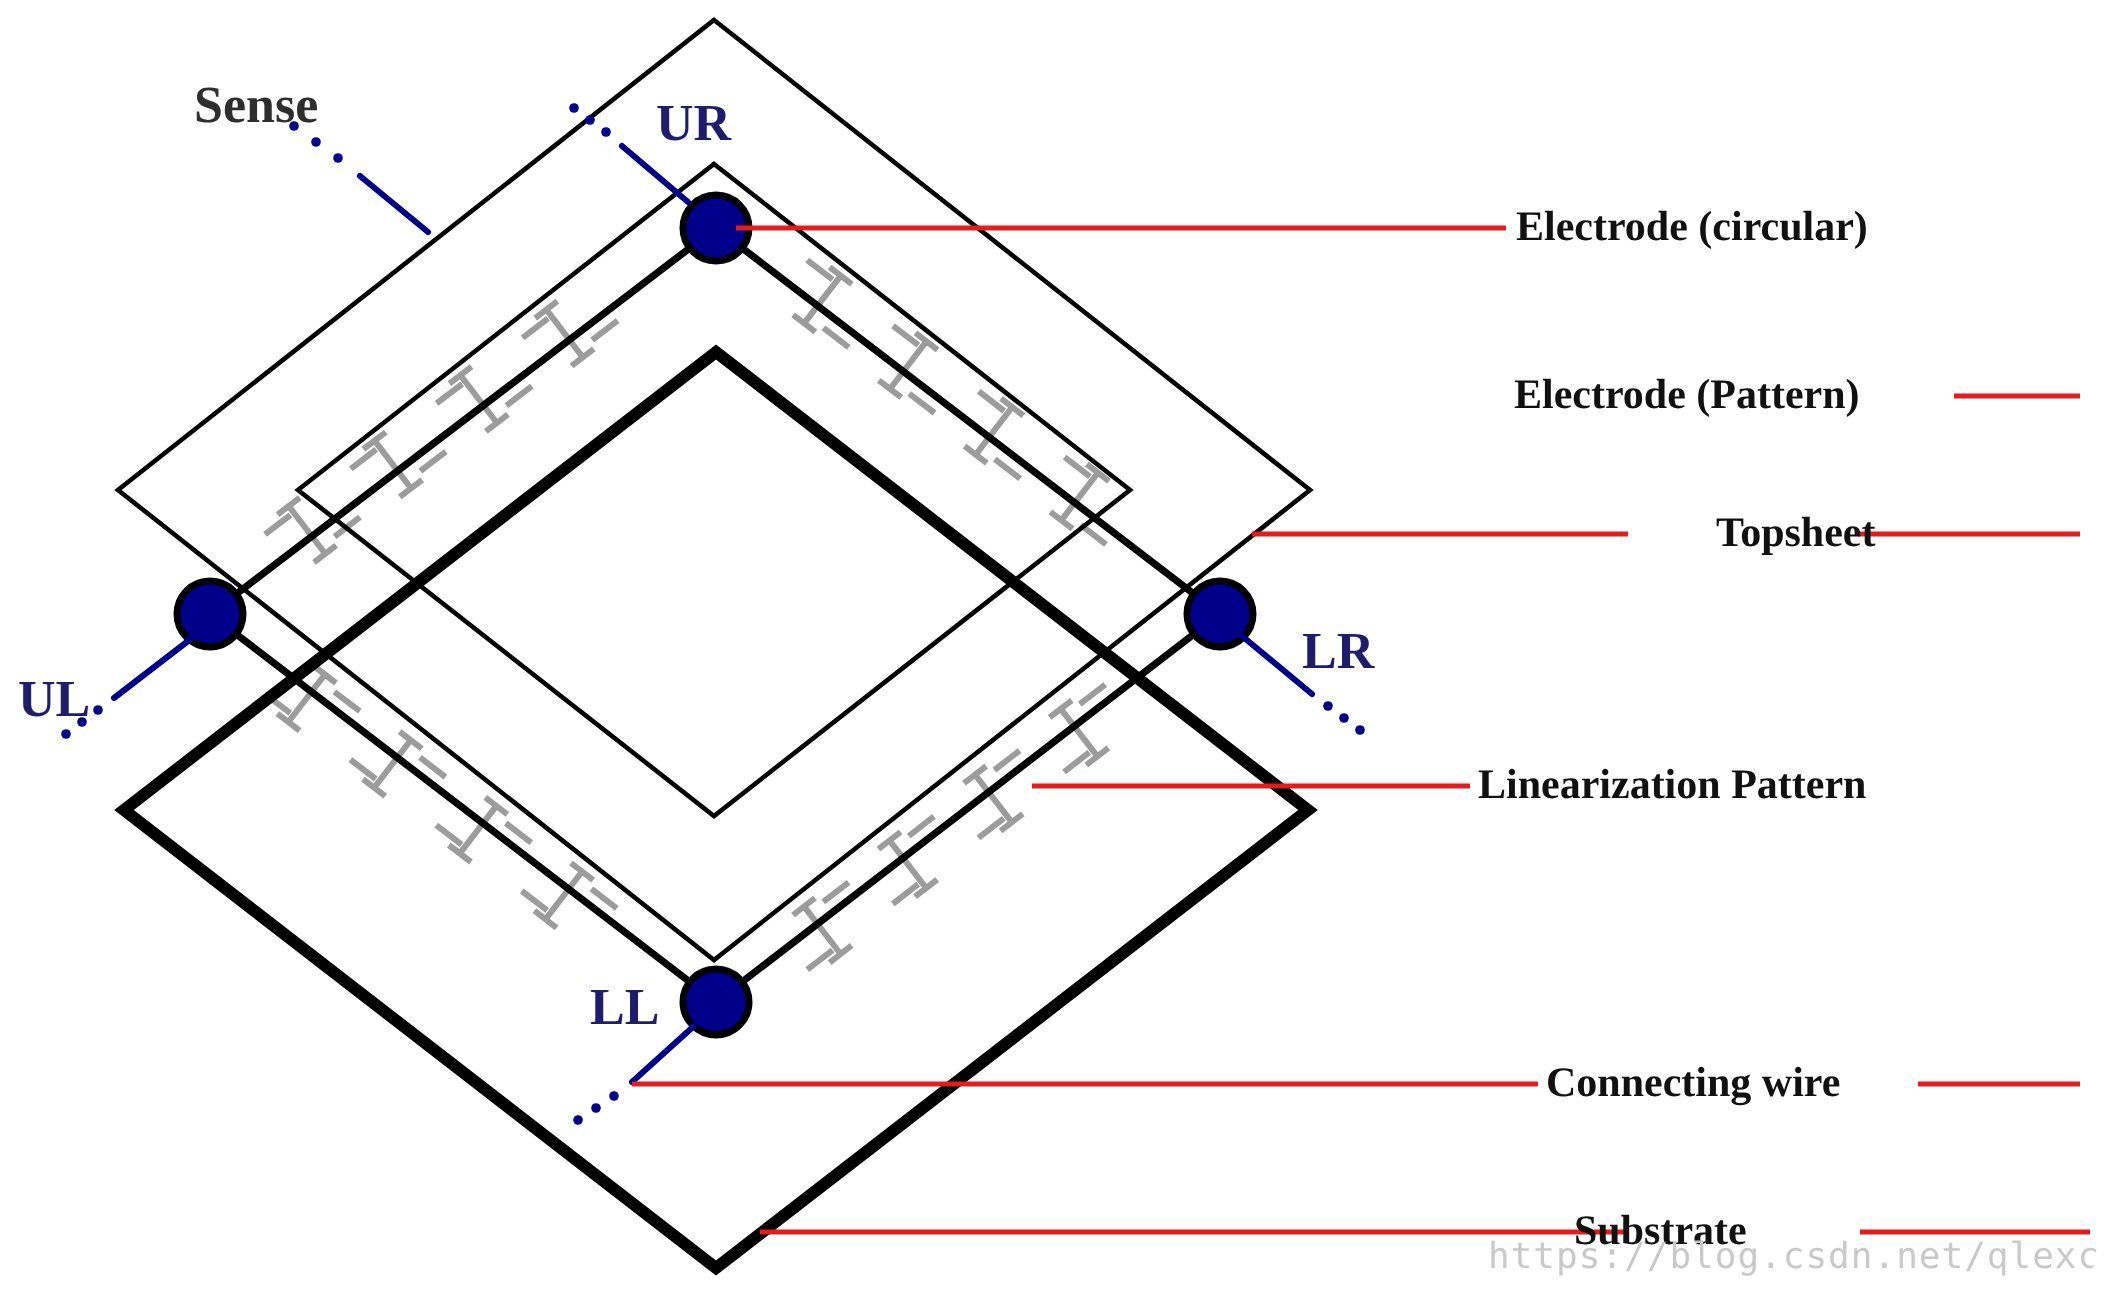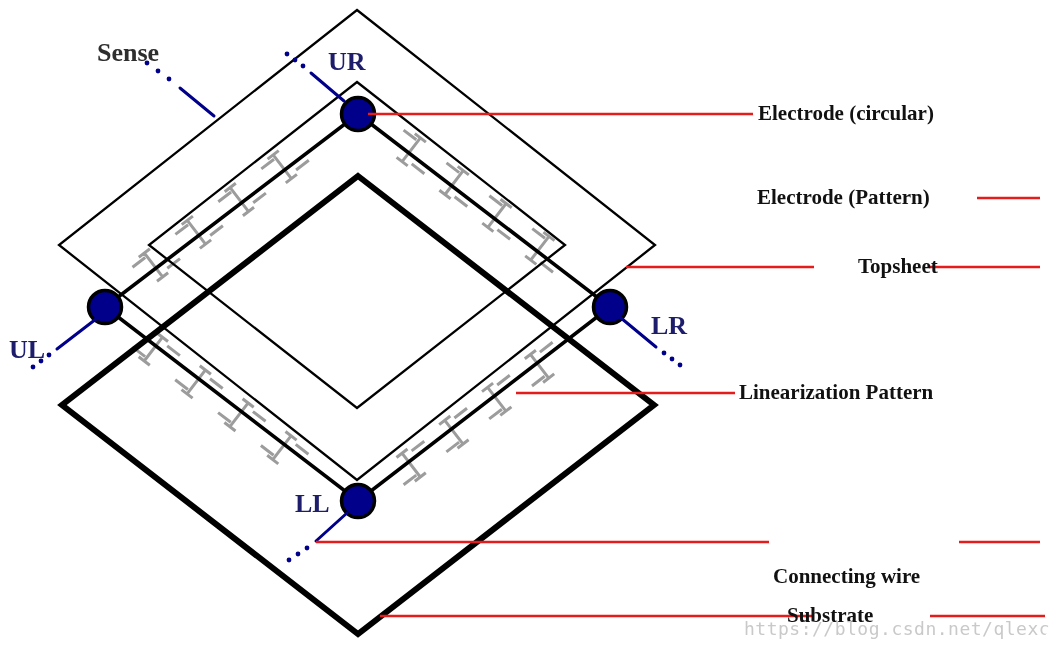--- a/index.html
+++ b/index.html
@@ -19,21 +19,21 @@
   .wire-dot{fill:var(--wire);}
   .callout{stroke:var(--callout);stroke-width:2.6;}
   .ladder{stroke:var(--pattern);stroke-width:3;fill:none;stroke-linecap:butt;}
   .lbl{position:absolute;font-weight:bold;color:var(--labeltext);font-size:21px;line-height:25px;white-space:nowrap;}
   .corner{position:absolute;font-weight:bold;font-size:26px;line-height:28px;color:var(--cornertext);white-space:nowrap;}
   #sense-label{color:var(--sensetext);}
   #lbl-circ{left:758px;top:101px;}
   #lbl-busbar{left:757px;top:185px;}
   #lbl-topsheet{left:818px;top:254px;margin-left:40px;}
   #lbl-linear{left:739px;top:380px;text-align:center;}
-  #lbl-conn{left:773px;top:529px;margin-top:35px;}
+  #lbl-conn{left:773px;top:529px;}
   #lbl-substrate{left:787px;top:603px;}
   #sense-label{left:97px;top:39px;}
   #ur-label{left:309px;top:48px;margin-left:19px;}
   #ul-label{left:9px;top:336px;}
   #lr-label{left:651px;top:312px;font-family:Liberation Serif, serif;}
   #ll-label{left:279px;top:490px;margin-left:16px;}
   .watermark{position:absolute;left:744px;top:618px;font-family:"DejaVu Sans Mono",monospace;
     font-size:18px;color:var(--watermark);letter-spacing:.5px;white-space:nowrap;}
 </style>
 </head>

